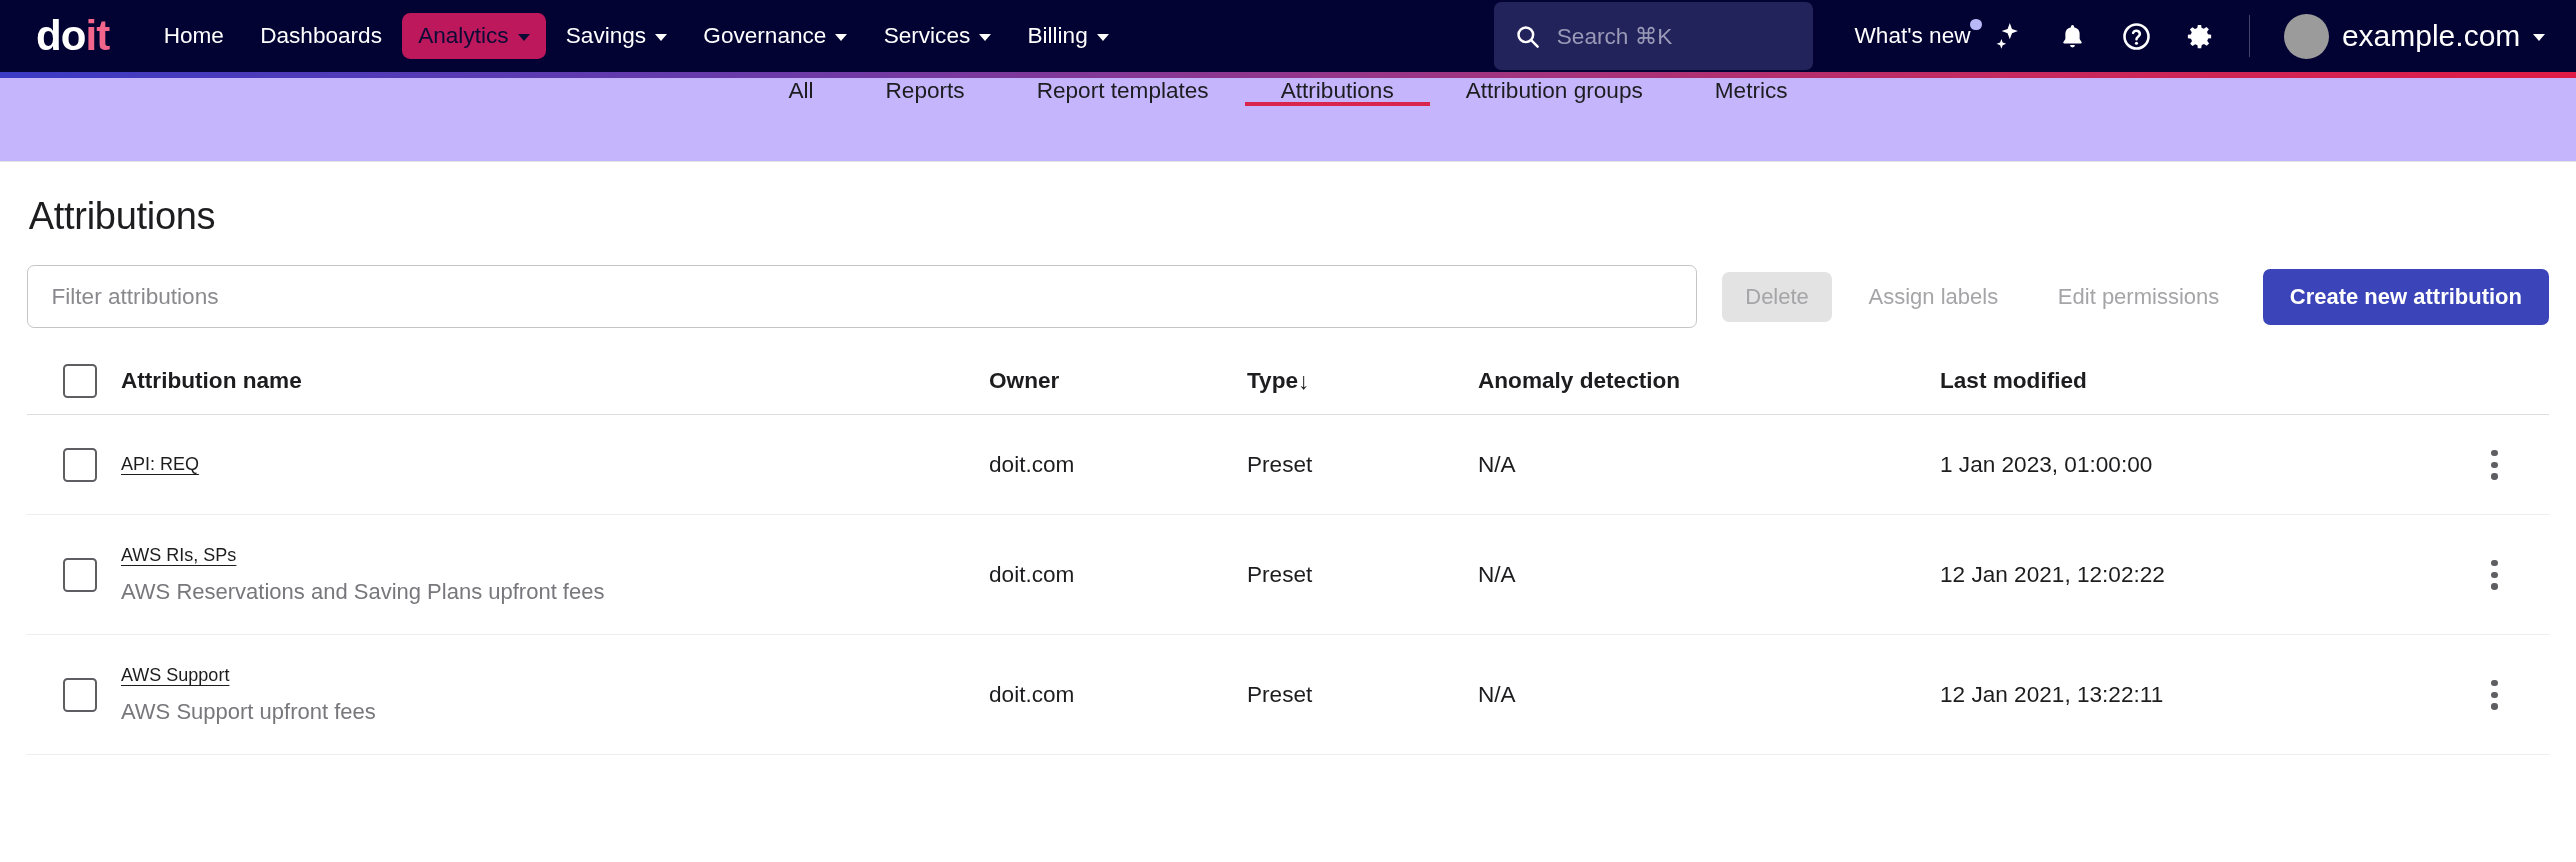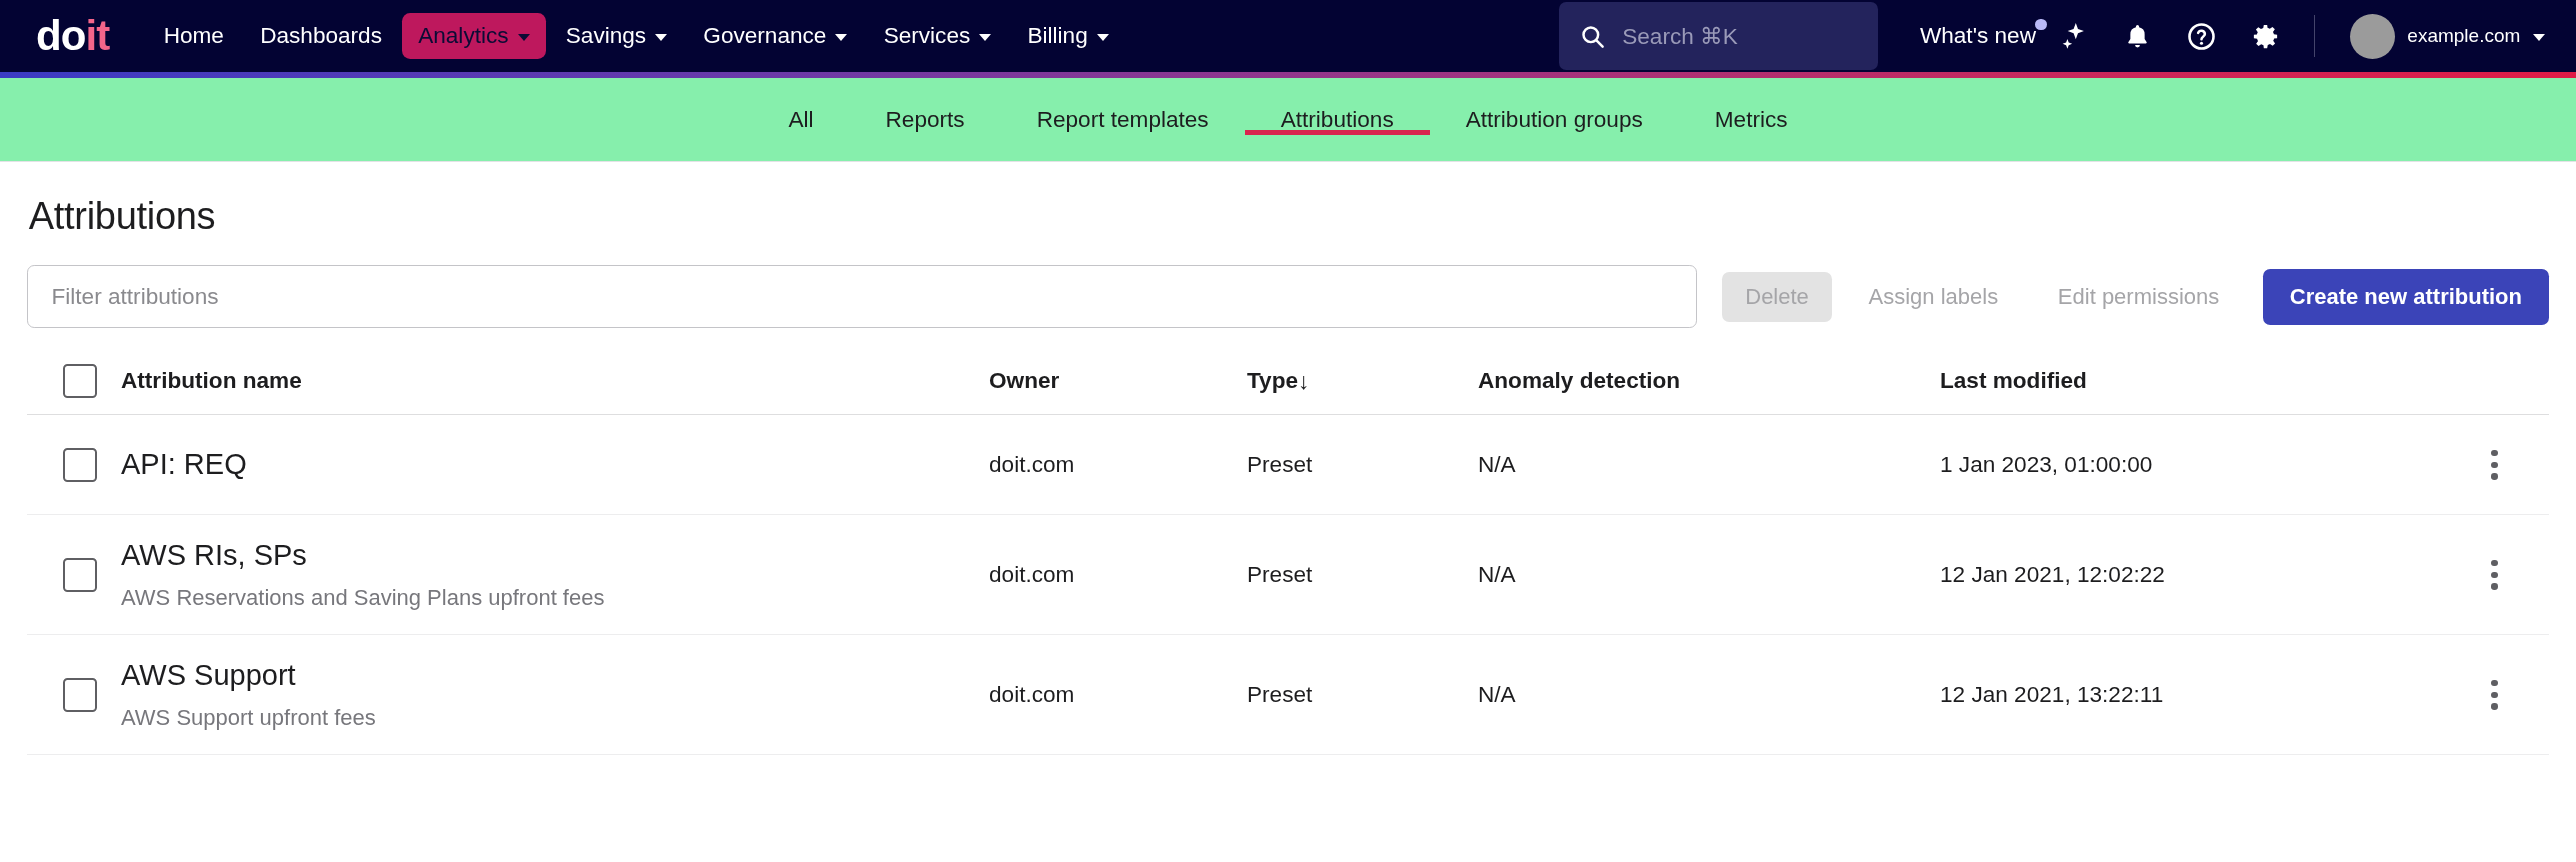--- a/index.html
+++ b/index.html
@@ -90,40 +90,40 @@
   .divider-v {
     width: 0.9px; height: 42px;
     background: #44446b;
     margin: 0 20px 0 23.5px;
   }
   .avatar {
     width: 45px; height: 45px; border-radius: 50%;
     background: #9b9b9b;
   }
   .account {
-    color: #ffffff; font-size: 19px;
+    color: #ffffff; font-size: 30px;
     margin-left: 14.5px;
     display: flex; align-items: center; gap: 12.7px;
     cursor: pointer;
     text-align: right;
   }
 
   
   .gradient-bar {
     height: 6.3px;
     background: linear-gradient(90deg, #3b3bc4 0%, #6b3aa8 30%, #9b3585 55%, #c5295f 78%, #e01b46 100%);
   }
 
   
   .tabbar {
     height: 84px;
-    background: #86efac;
+    background: #c4b5fd;
     border-bottom: 1.8px solid #e3e3e6;
     display: flex;
-    align-items: center;
+    align-items: flex-start;
     justify-content: center;
     gap: 0;
   }
   .tab {
     display: flex; align-items: center;
     padding: 0 36px;
     font-size: 22.6px;
     color: #1d1d1f;
     cursor: pointer;
     position: relative;
@@ -229,22 +229,23 @@
   .checkbox {
     width: 34px; height: 34px;
     border: 2.7px solid #5f5f63;
     border-radius: 4.5px;
     background: #ffffff;
     cursor: pointer;
     flex: none;
   }
 
   .link-name {
-    font-size: 29px;
+    font-size: 18px;
     color: #1d1d1f;
+    text-decoration: underline;
     text-underline-offset: 3.6px;
     cursor: pointer;
     display: inline-block;
   }
   .subtitle {
     font-size: 22px;
     color: #77777c;
     margin-top: 12.7px;
   }
 

